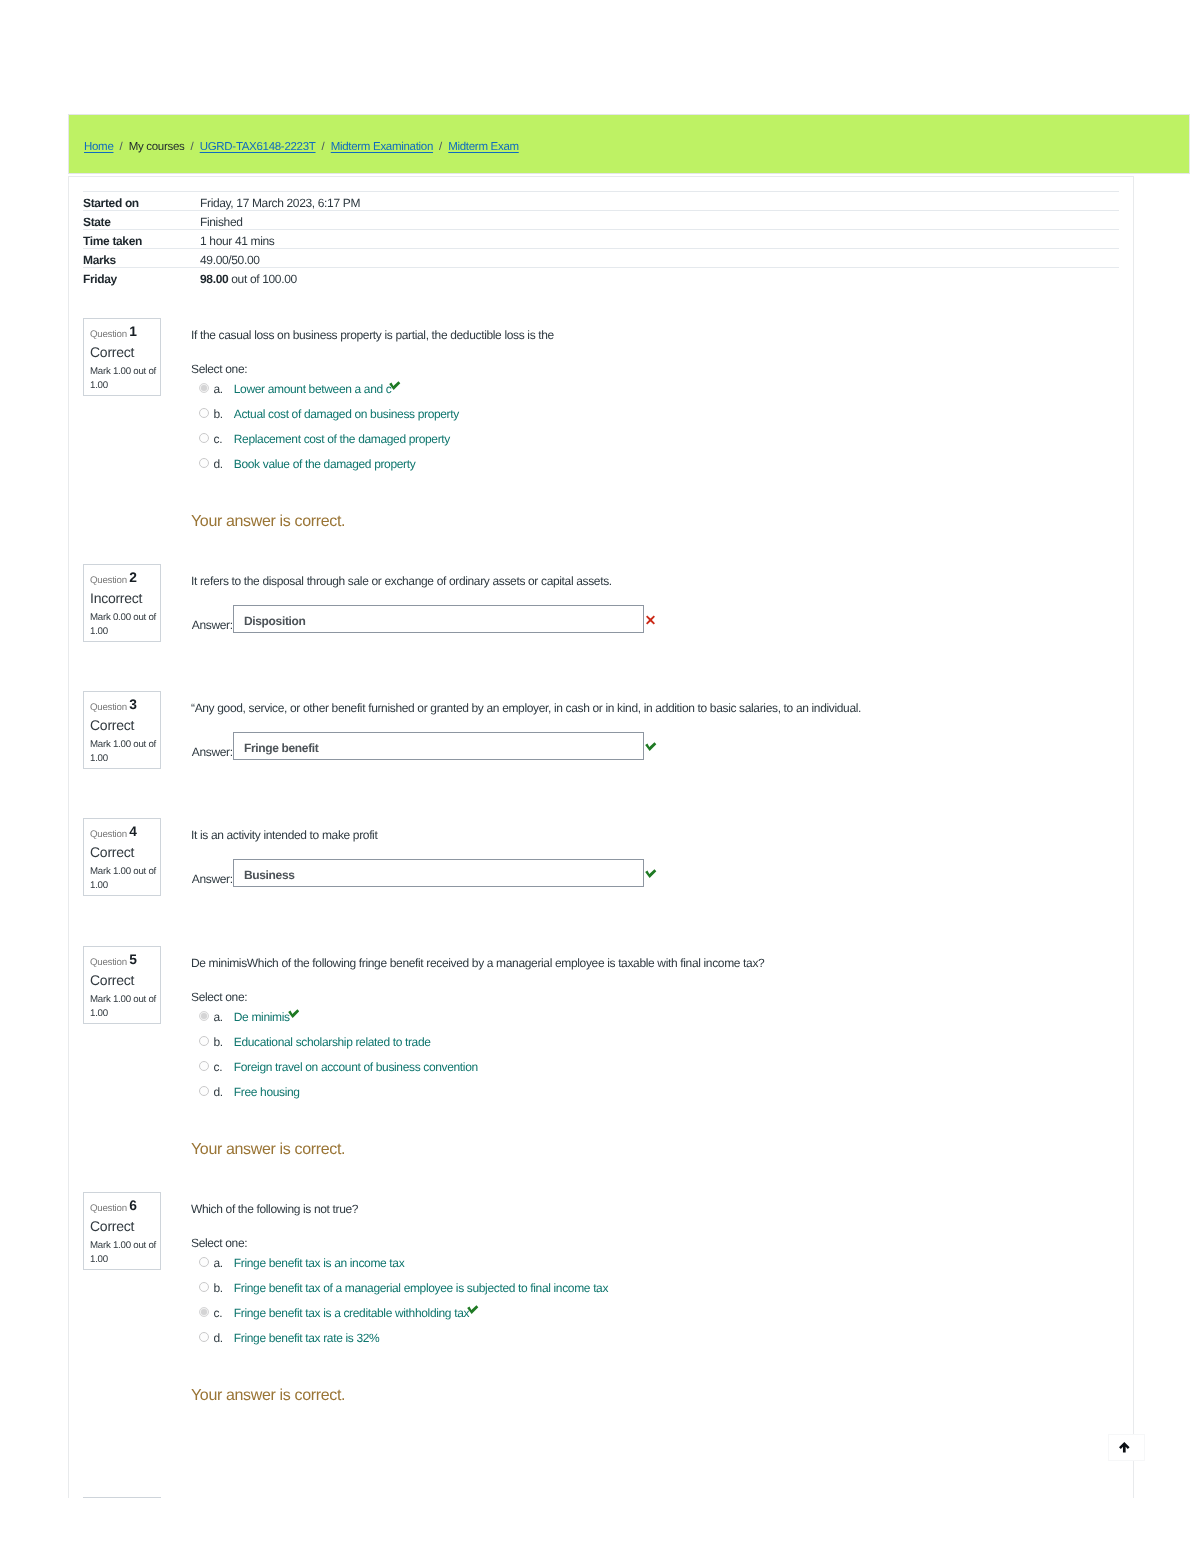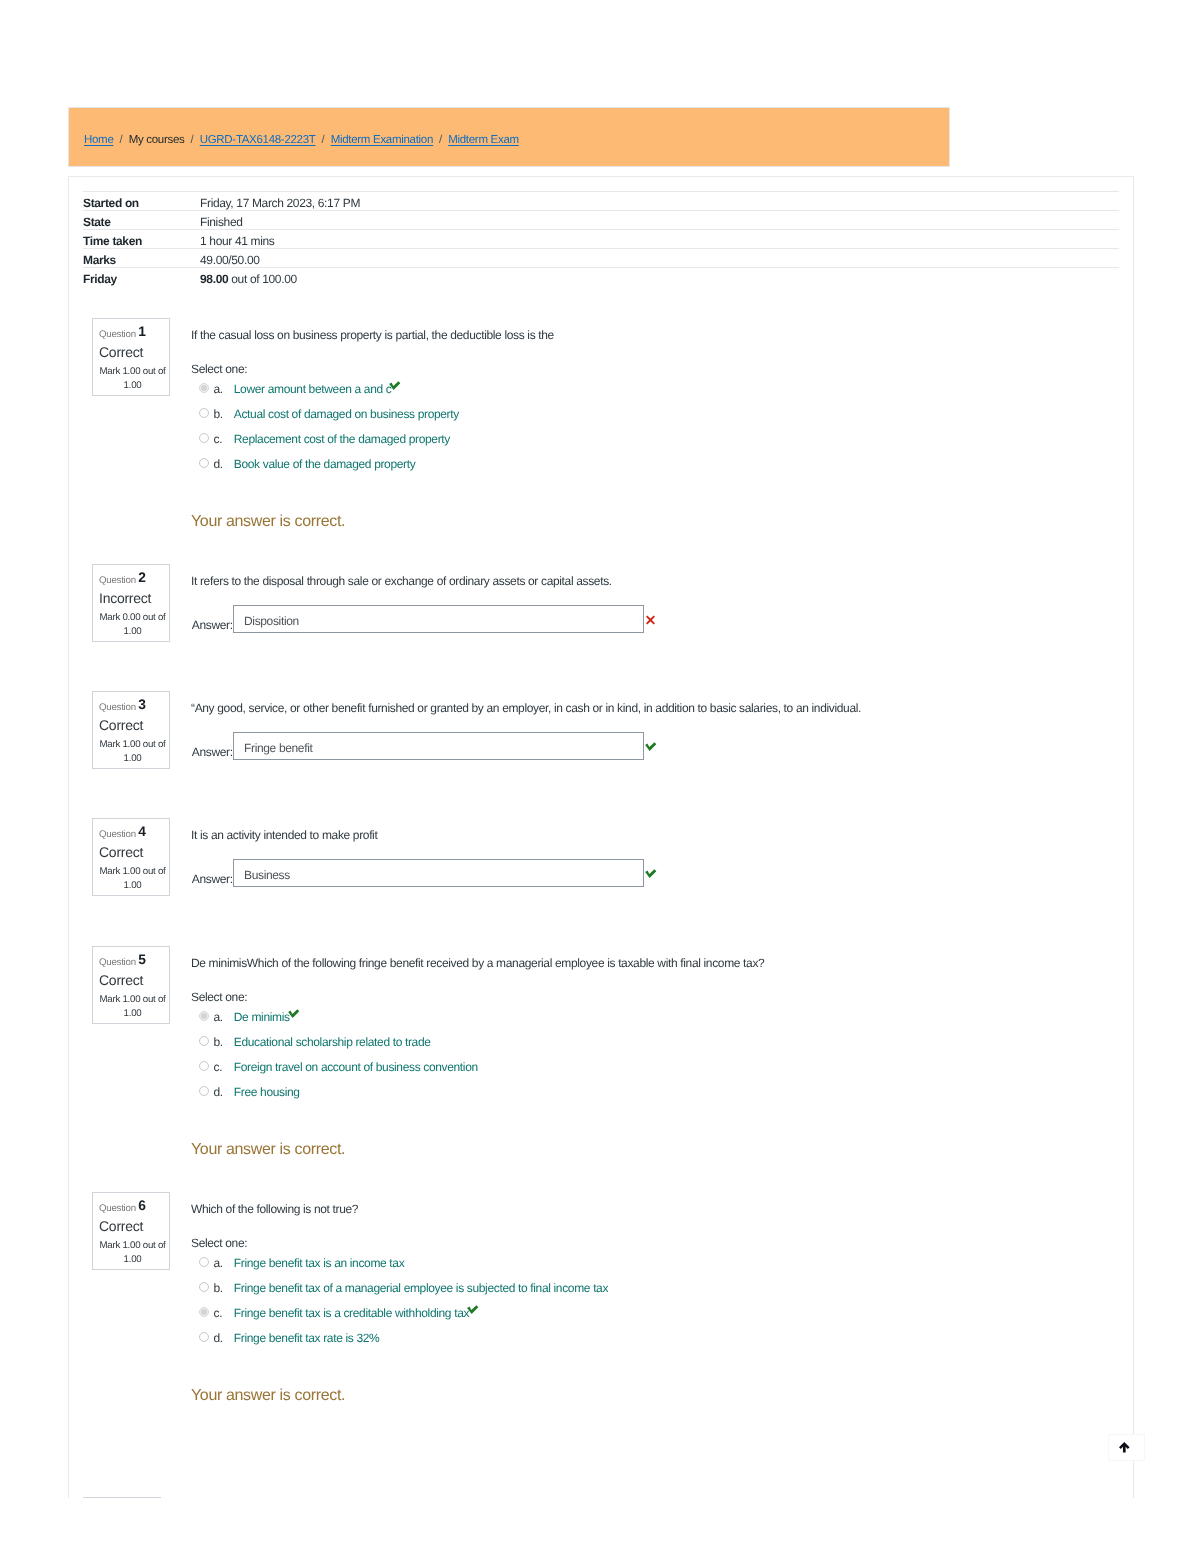--- a/index.html
+++ b/index.html
@@ -9,22 +9,22 @@
     -webkit-font-smoothing:antialiased;
     text-rendering:geometricPrecision;
     color:#2f3a41;
     font-size:12px;
     letter-spacing:-0.35px;
   }
   .page{width:1200px;height:1553px;position:relative;overflow:hidden;background:#fff;}
 
   
   .crumb-card{
-    position:absolute;left:68px;top:107px;width:882px;height:60px;
-    border:1px solid #e4e6e8;background:#fdba74;box-sizing:border-box;
+    position:absolute;left:68px;top:114px;width:1122px;height:60px;
+    border:1px solid #e4e6e8;background:#bef264;box-sizing:border-box;
   }
   .crumb{
     position:absolute;left:15px;top:25px;
     font-size:11.5px;line-height:15px;white-space:nowrap;letter-spacing:-0.3px;
   }
   .crumb a{color:#0f6cbf;text-decoration:underline;text-underline-offset:1.8px;}
   .crumb .sep{color:#4a565e;padding:0 6px;letter-spacing:0;}
   .crumb .plain{color:#1d262c;}
 
   
@@ -45,26 +45,26 @@
     font-size:12px;line-height:13px;vertical-align:top;
   }
   .summary td.k{width:106px;text-align:left;font-weight:bold;color:#1d262c;}
   .summary td.v{padding-left:11px;color:#2f3a41;}
   .summary td.v b{font-weight:bold;color:#1d262c;margin-top:20px;}
 
   
   .q{position:absolute;left:14px;width:1036px;}
   .qinfo{
     position:absolute;left:0;top:0;width:78px;height:78px;
-    border:1px solid #ced4da;background:#fff;box-sizing:border-box;margin-left:9px;
+    border:1px solid #ced4da;background:#fff;box-sizing:border-box;
   }
   .qno{position:absolute;left:6px;top:7px;font-size:9.7px;line-height:14px;white-space:nowrap;color:#7b7b7b;letter-spacing:-0.25px;}
   .qno b{font-size:13.8px;font-weight:bold;color:#171e24;letter-spacing:0;position:relative;top:-1px;}
   .qstate{position:absolute;left:6px;top:26px;font-size:14px;line-height:14px;color:#31393f;letter-spacing:-0.25px;}
-  .qmark{position:absolute;left:6px;top:46px;right:3px;font-size:9.7px;line-height:13.5px;color:#31393f;letter-spacing:-0.25px;text-align:center;}
+  .qmark{position:absolute;left:6px;top:46px;right:3px;font-size:9.7px;line-height:13.5px;color:#31393f;letter-spacing:-0.25px;}
 
   .qbody{position:absolute;left:108px;top:0;right:0;}
   .qtext{font-size:12px;line-height:16px;color:#2f3a41;}
   .selone{font-size:12px;line-height:16px;color:#2f3a41;}
 
   .opt{position:relative;font-size:12px;line-height:16px;height:16px;}
   .opt .radio{
     position:absolute;left:8.3px;top:2px;
     width:10px;height:10px;border-radius:50%;box-sizing:border-box;
     border:1px solid #c9c9ca;background:#fdfdfd;
@@ -78,21 +78,21 @@
   .opt .otext{position:absolute;left:42.8px;color:#0f766e;white-space:nowrap;}
   .tick{display:inline-block;position:relative;top:-2.5px;margin-left:-2px;}
   .ico-tick,.ico-cross{display:block;}
 
   .fb{font-size:16px;line-height:16px;color:#9a7536;}
 
   .anslabel{position:absolute;left:0.8px;top:12px;font-size:12px;line-height:16px;color:#2f3a41;}
   .ansbox{
     position:absolute;left:42px;top:0;width:411px;height:28px;box-sizing:border-box;
     border:1px solid #8d96a1;background:#fff;
-    font-size:12px;line-height:30px;padding:0 10px;color:#4d5358;
+    font-size:12px;line-height:30px;padding:0 10px;color:#4d5358;font-weight:bold;
   }
   .ansmark{position:absolute;left:454px;top:10px;line-height:0;}
 
   
   .totop{
     position:absolute;left:1108px;top:1434px;width:37px;height:27px;
     background:#fff;border:1px solid #f6f7f8;box-sizing:border-box;display:flex;align-items:center;justify-content:center;
   }
   .totop svg{display:block;}
 </style>

